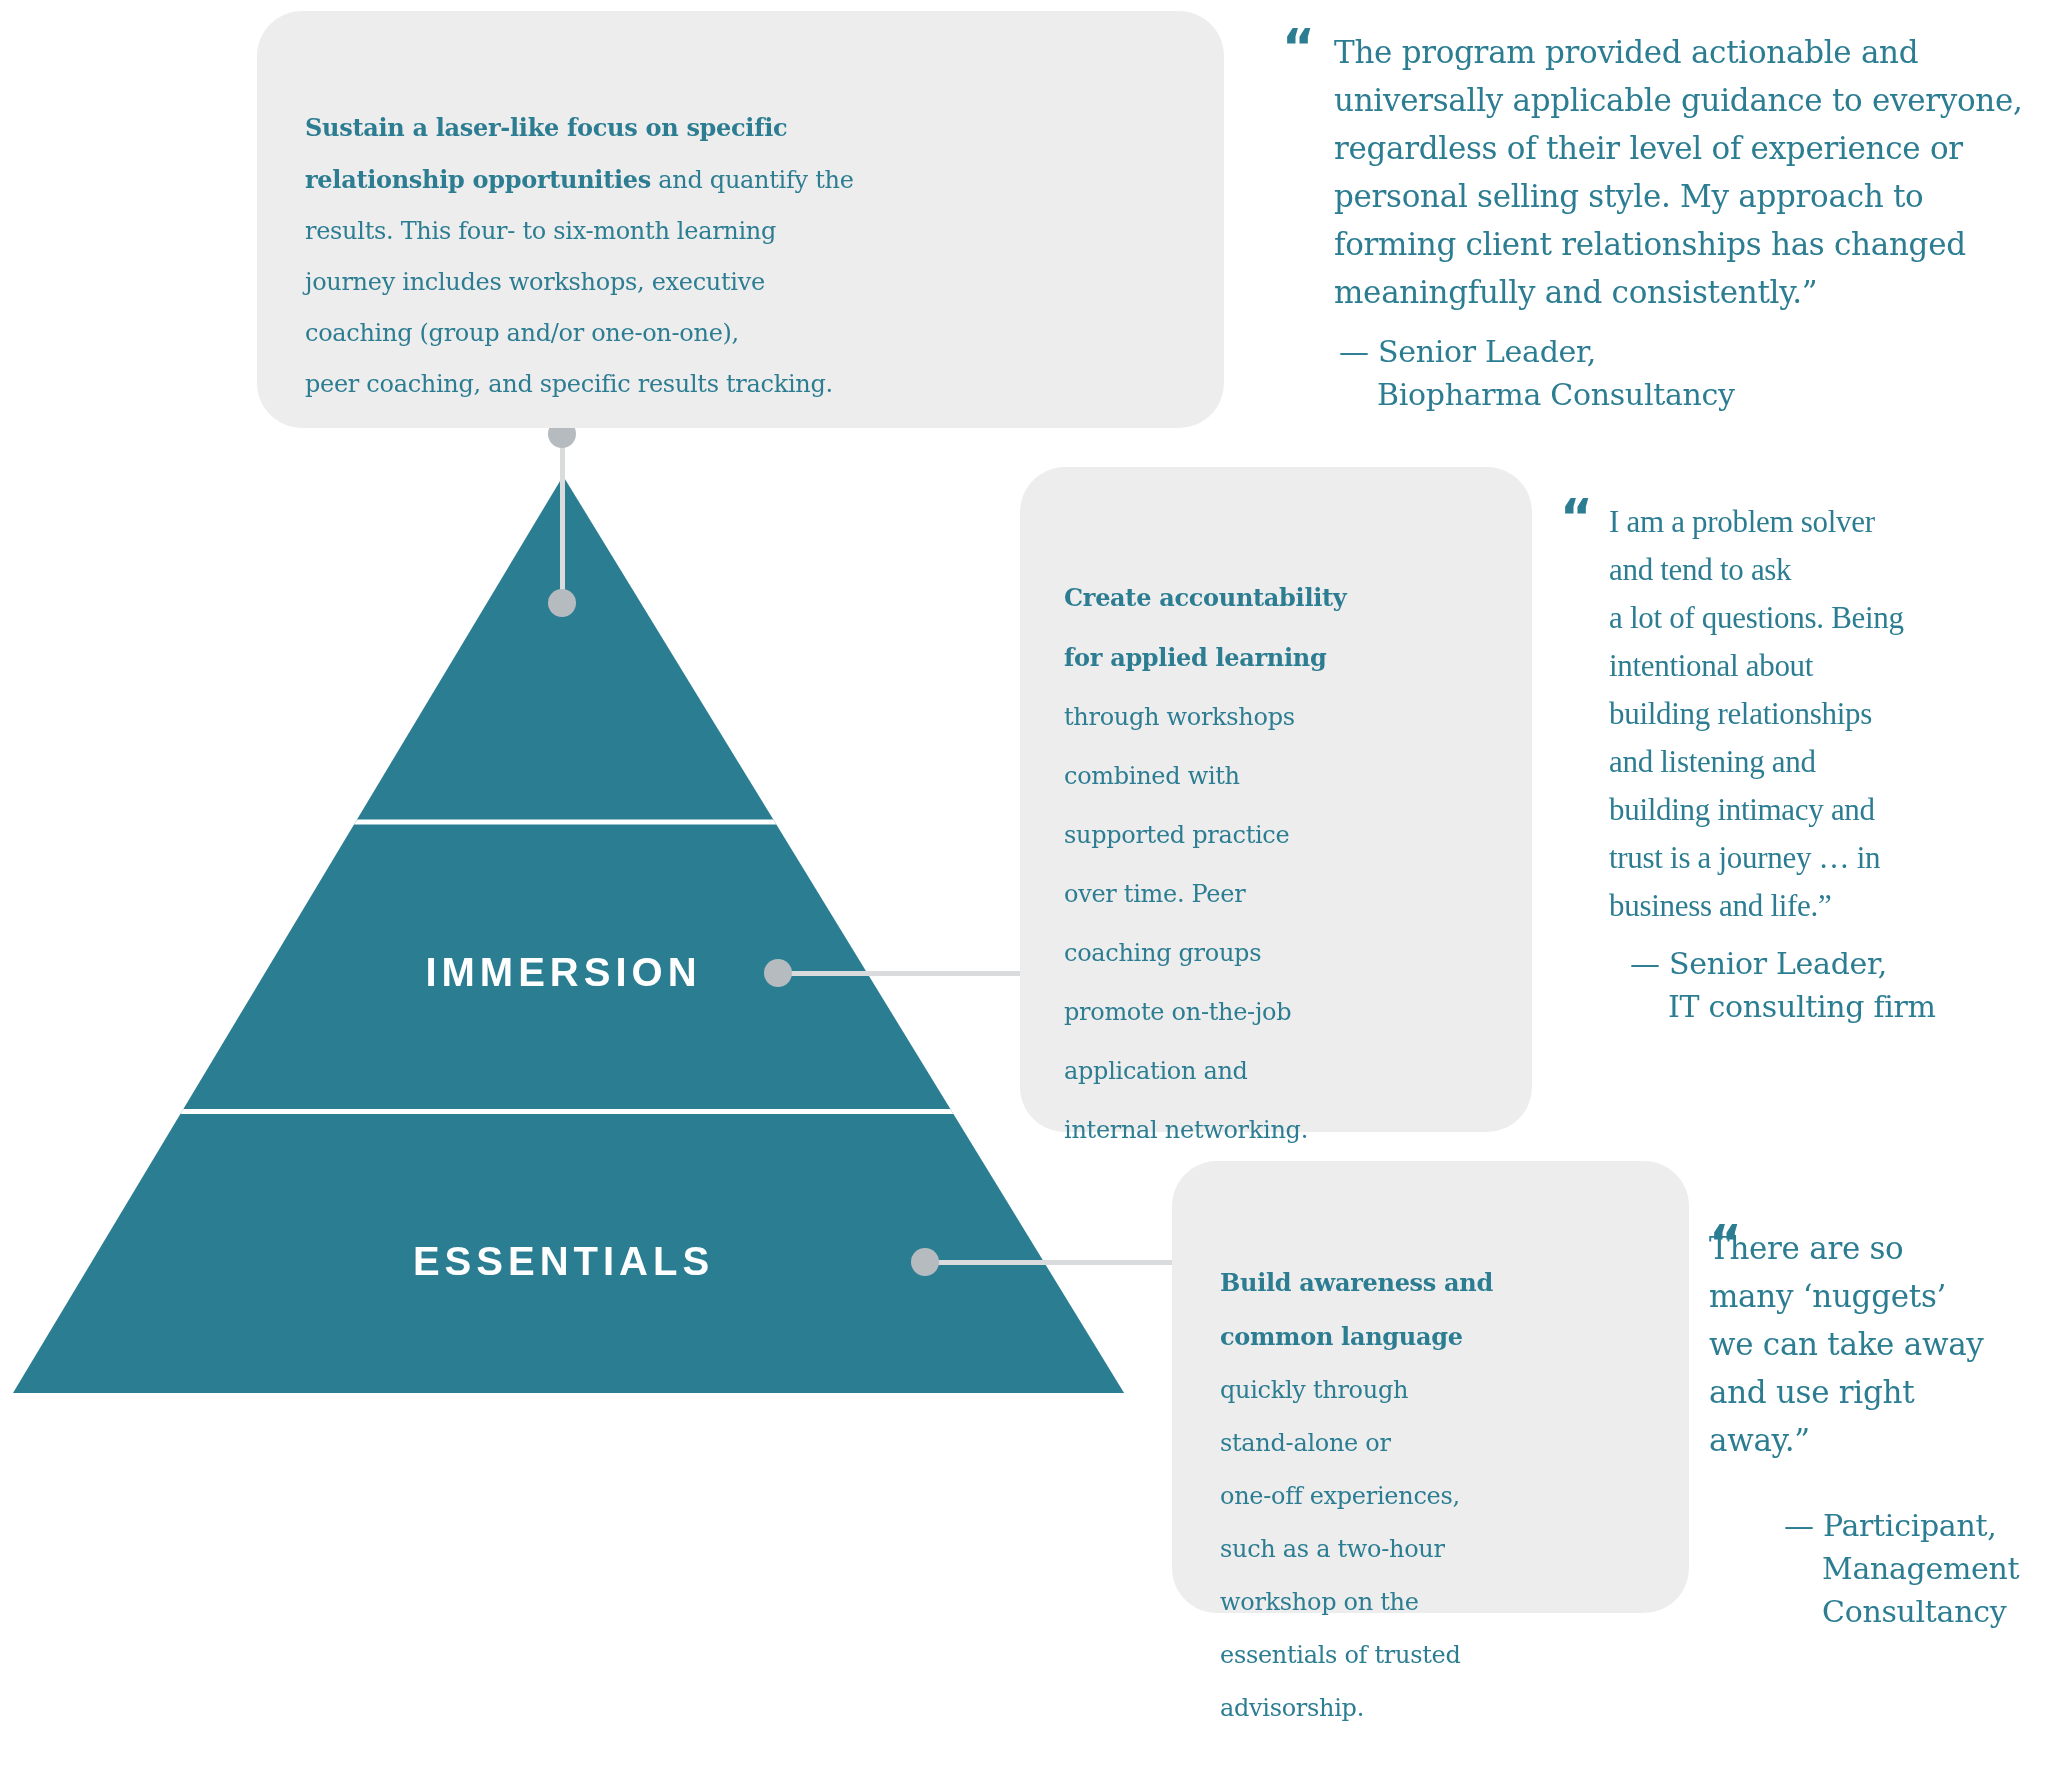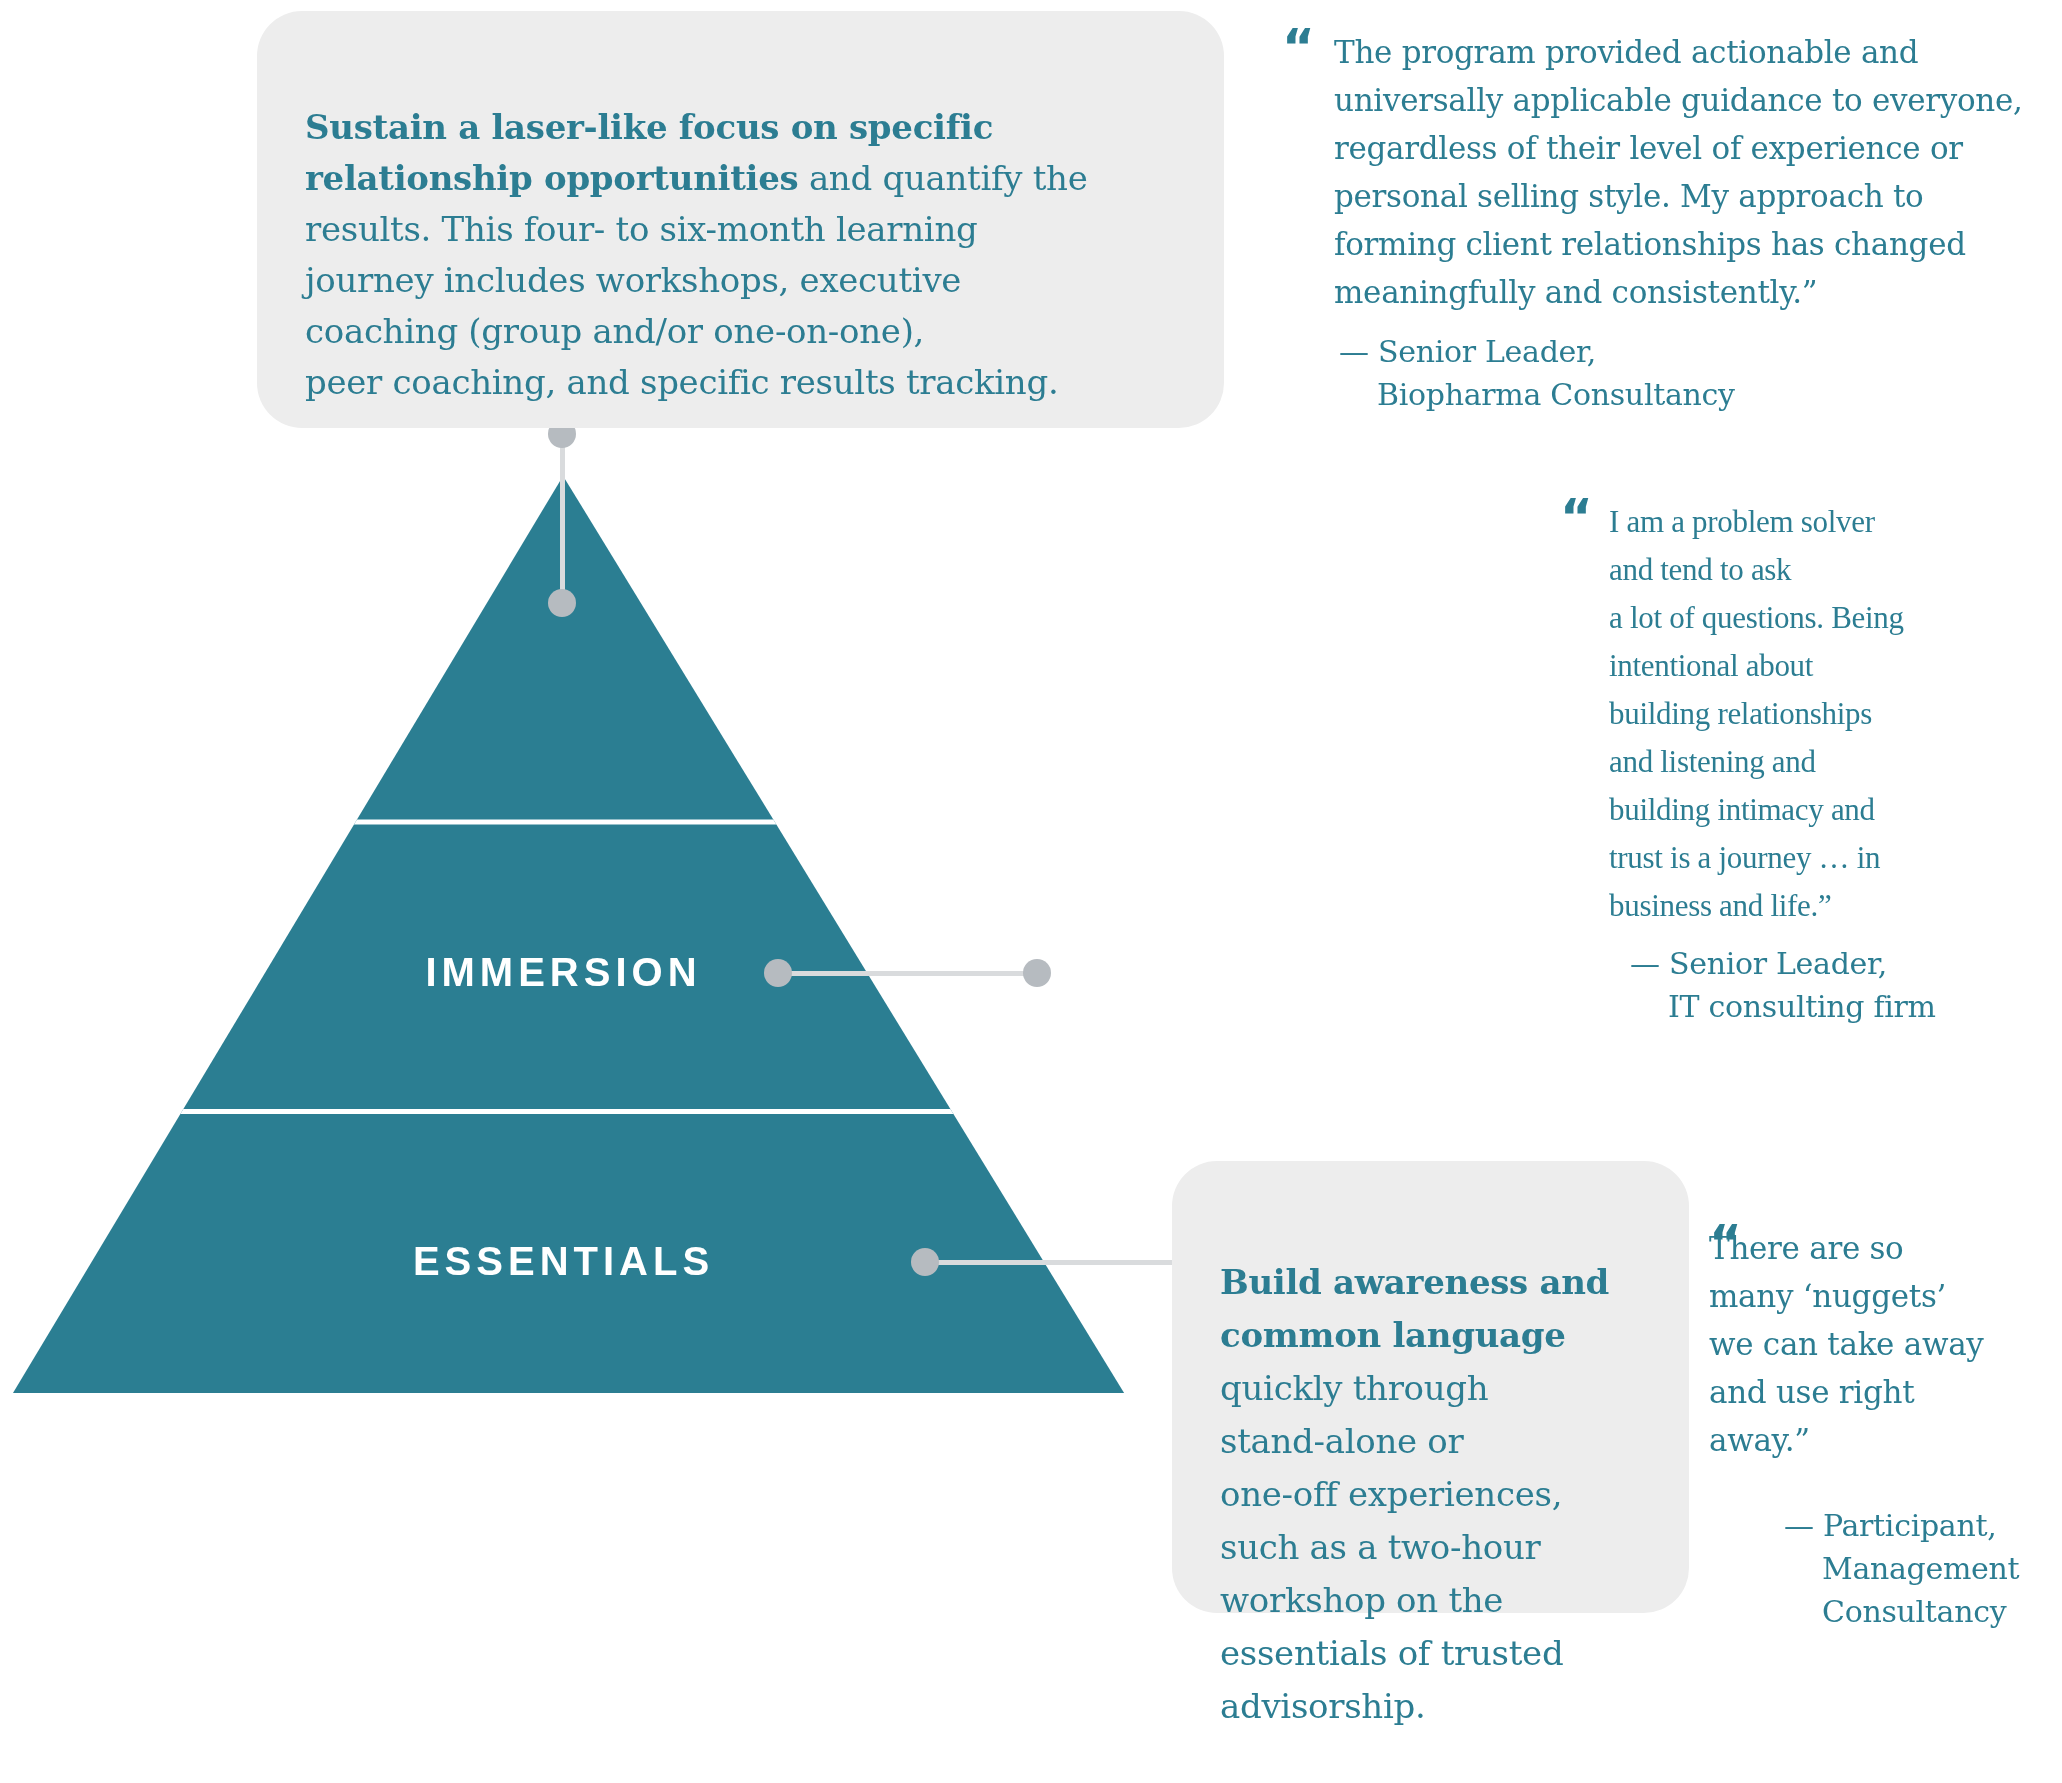--- a/index.html
+++ b/index.html
@@ -11,21 +11,21 @@
     overflow: hidden;
     font-family: "DejaVu Serif", serif;
   }
   
   .gbox {
     position: absolute;
     background: #ededed;
     border-radius: 45px;
     box-sizing: border-box;
     color: #2c7d92;
-    font-size: 34px;
+    font-size: 24px;
     letter-spacing: -0.3px;
     white-space: pre-line;
   }
   .gbox .bold { font-weight: bold; }
   
   .pyr-label {
     position: absolute;
     width: 597px;
     text-align: center;
     color: #ffffff;
@@ -104,20 +104,33 @@
   <div class="gbox" style="left:257px; top:11px; width:967px; height:417px;
        padding:40px 40px 0 48px; line-height:51px;">
     <span class="bold">Sustain a laser-like focus on specific
 relationship opportunities</span><span> and quantify the
 results. This four- to six-month learning
 journey includes workshops, executive
 coaching (group and/or one-on-one),
 peer coaching, and specific results tracking.</span>
   </div>
 
+  <div class="gbox" style="left:1020px; top:467px; width:512px; height:665px;
+       padding:42px 36px 0 44px; line-height:59px;">
+    <span class="bold">Create accountability
+for applied learning</span><span>
+through workshops
+combined with
+supported practice
+over time. Peer
+coaching groups
+promote on-the-job
+application and
+internal networking.</span>
+  </div>
 
   <div class="gbox" style="left:1172px; top:1161px; width:517px; height:452px;
        padding:42px 36px 0 48px; line-height:53px;">
     <span class="bold">Build awareness and
 common language</span><span>
 quickly through
 stand-alone or
 one-off experiences,
 such as a two-hour
 workshop on the

